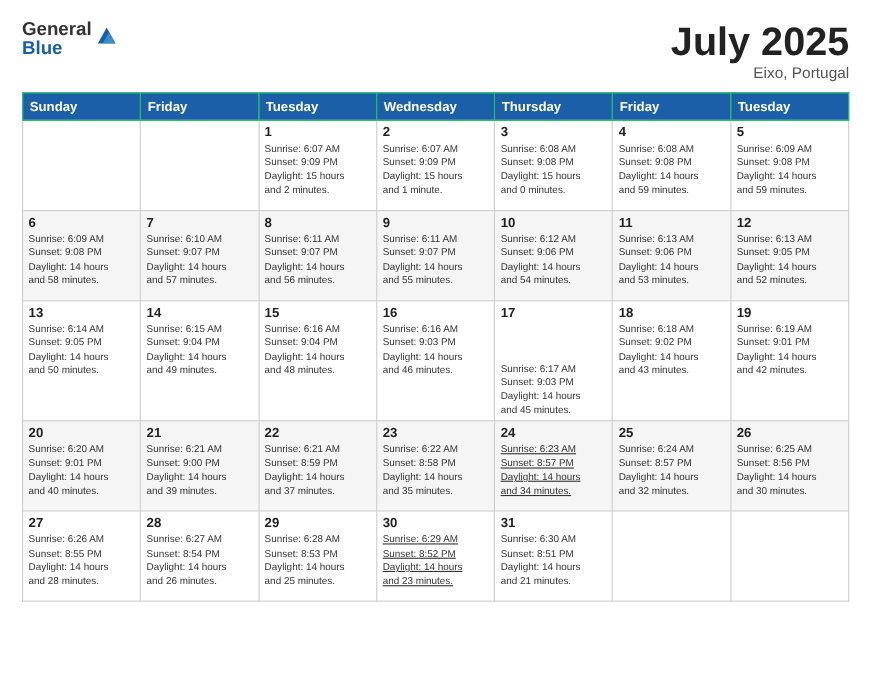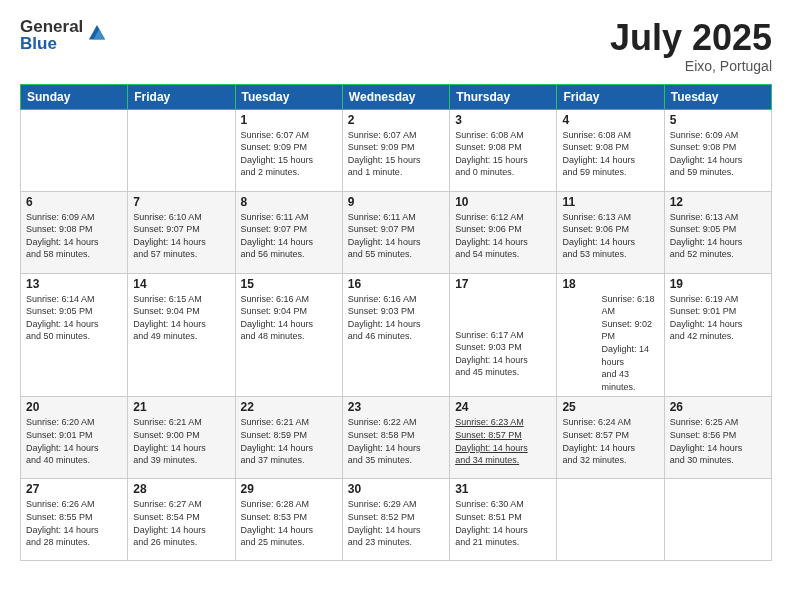--- a/index.html
+++ b/index.html
@@ -256,21 +256,21 @@
           </td>
           <td>
             <span class="day-num">17</span>
             <div class="day-info" style="white-space: pre-line; margin-top: 38px;">Sunrise: 6:17 AM
 Sunset: 9:03 PM
 Daylight: 14 hours
 and 45 minutes.</div>
           </td>
           <td>
             <span class="day-num">18</span>
-            <div class="day-info" style="white-space: pre-line; margin-left: 39px;">Sunrise: 6:18 AM
+            <div class="day-info" style="white-space: pre-line;">Sunrise: 6:18 AM
 Sunset: 9:02 PM
 Daylight: 14 hours
 and 43 minutes.</div>
           </td>
           <td>
             <span class="day-num">19</span>
             <div class="day-info" style="white-space: pre-line;">Sunrise: 6:19 AM
 Sunset: 9:01 PM
 Daylight: 14 hours
 and 42 minutes.</div>
@@ -344,21 +344,21 @@
           </td>
           <td>
             <span class="day-num">29</span>
             <div class="day-info" style="white-space: pre-line;">Sunrise: 6:28 AM
 Sunset: 8:53 PM
 Daylight: 14 hours
 and 25 minutes.</div>
           </td>
           <td>
             <span class="day-num">30</span>
-            <div class="day-info" style="white-space: pre-line;">Sunrise: 6:29 AM
+            <div class="day-info" style="white-space: pre-line; text-decoration: underline;">Sunrise: 6:29 AM
 Sunset: 8:52 PM
 Daylight: 14 hours
 and 23 minutes.</div>
           </td>
           <td>
             <span class="day-num">31</span>
             <div class="day-info" style="white-space: pre-line;">Sunrise: 6:30 AM
 Sunset: 8:51 PM
 Daylight: 14 hours
 and 21 minutes.</div>

